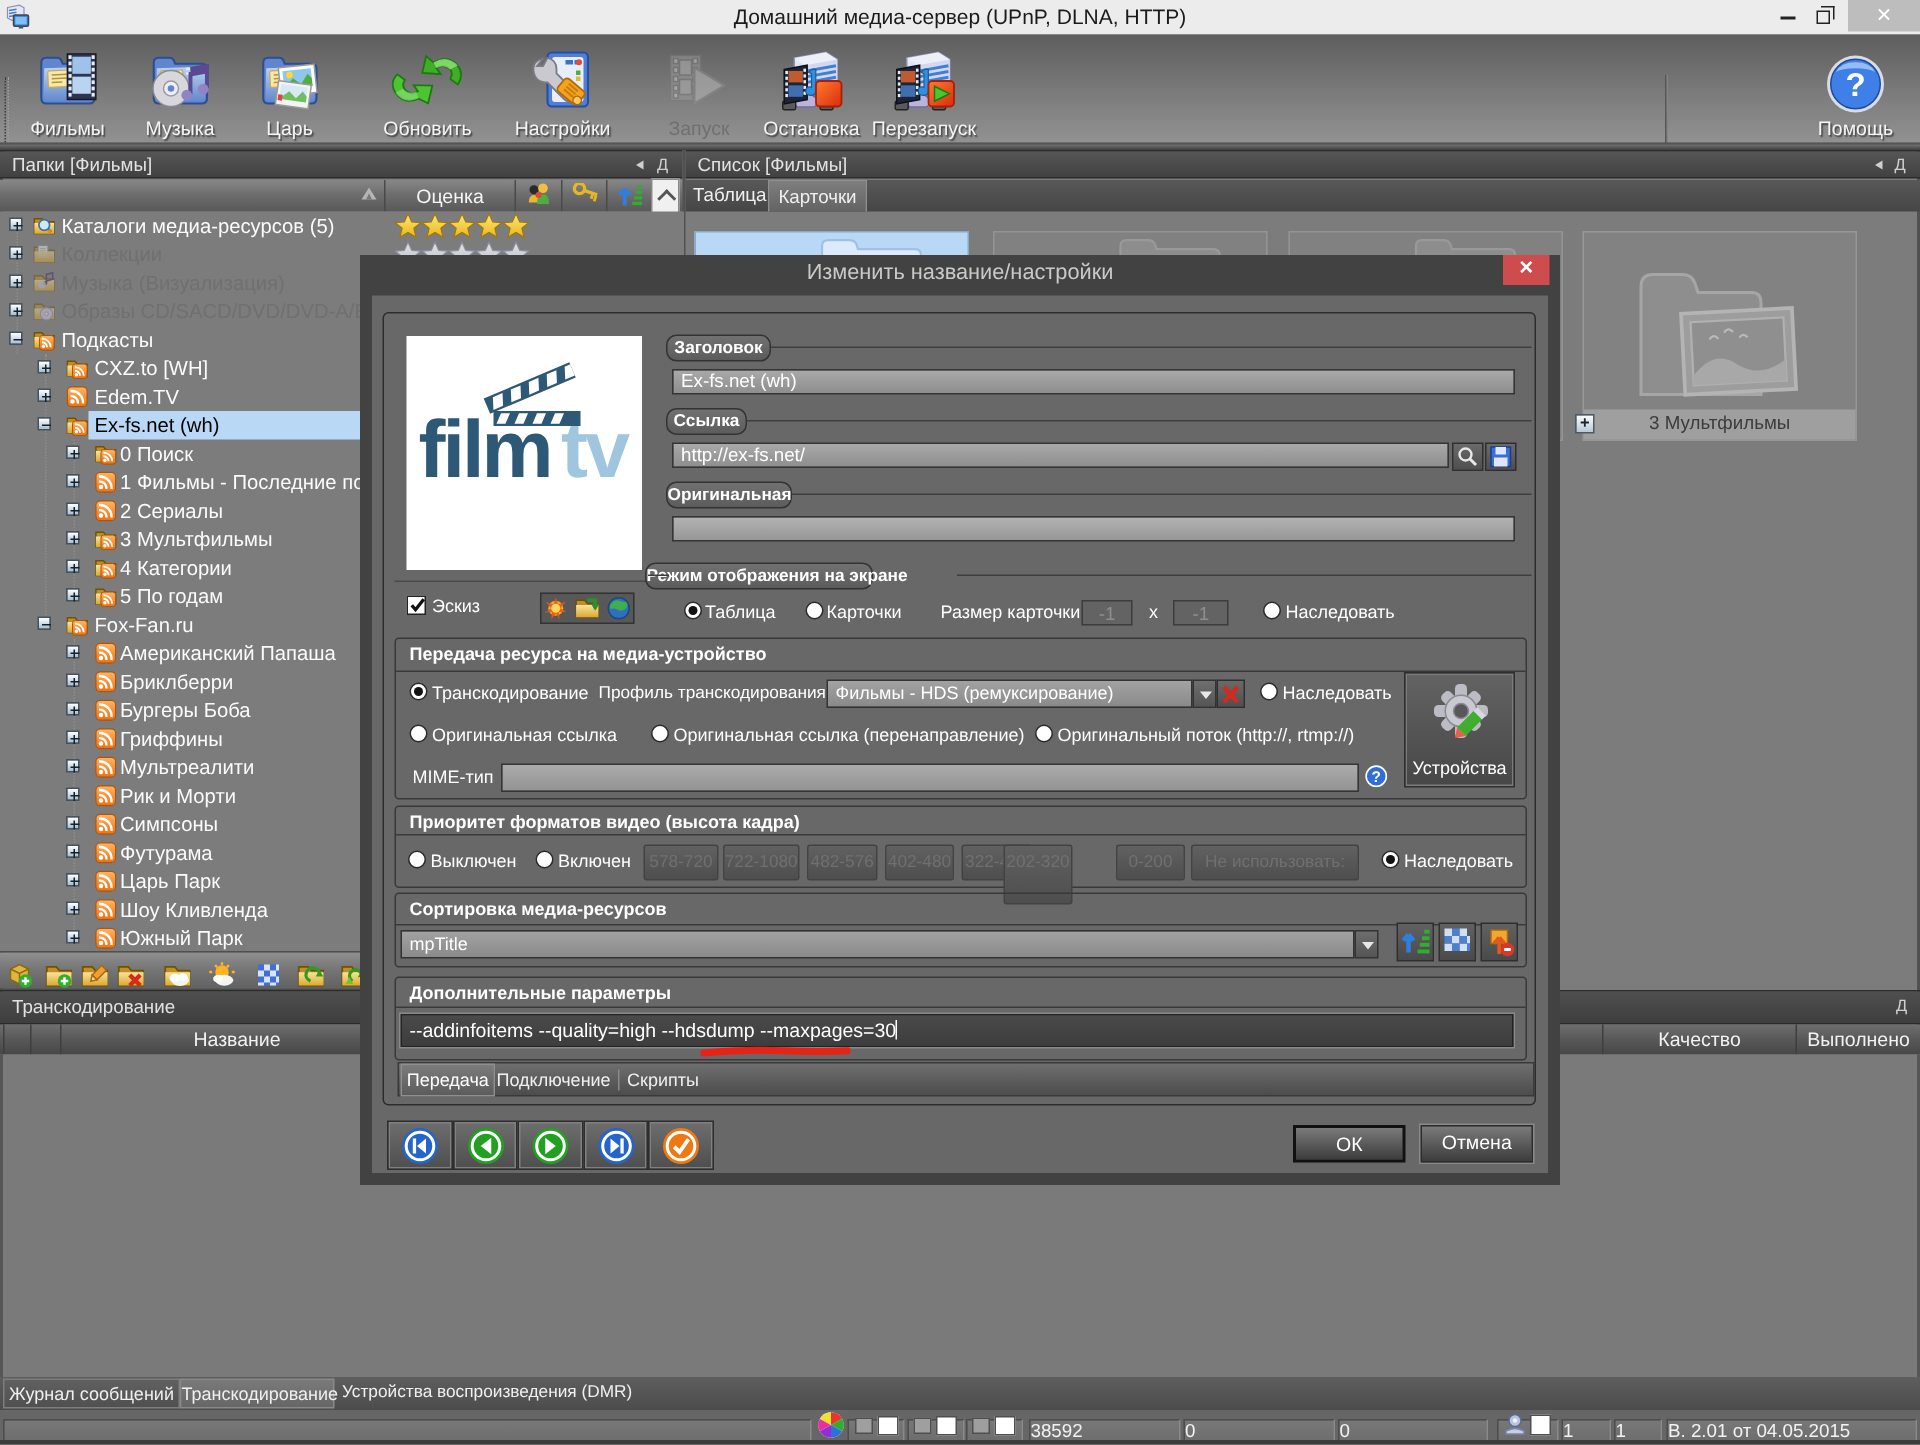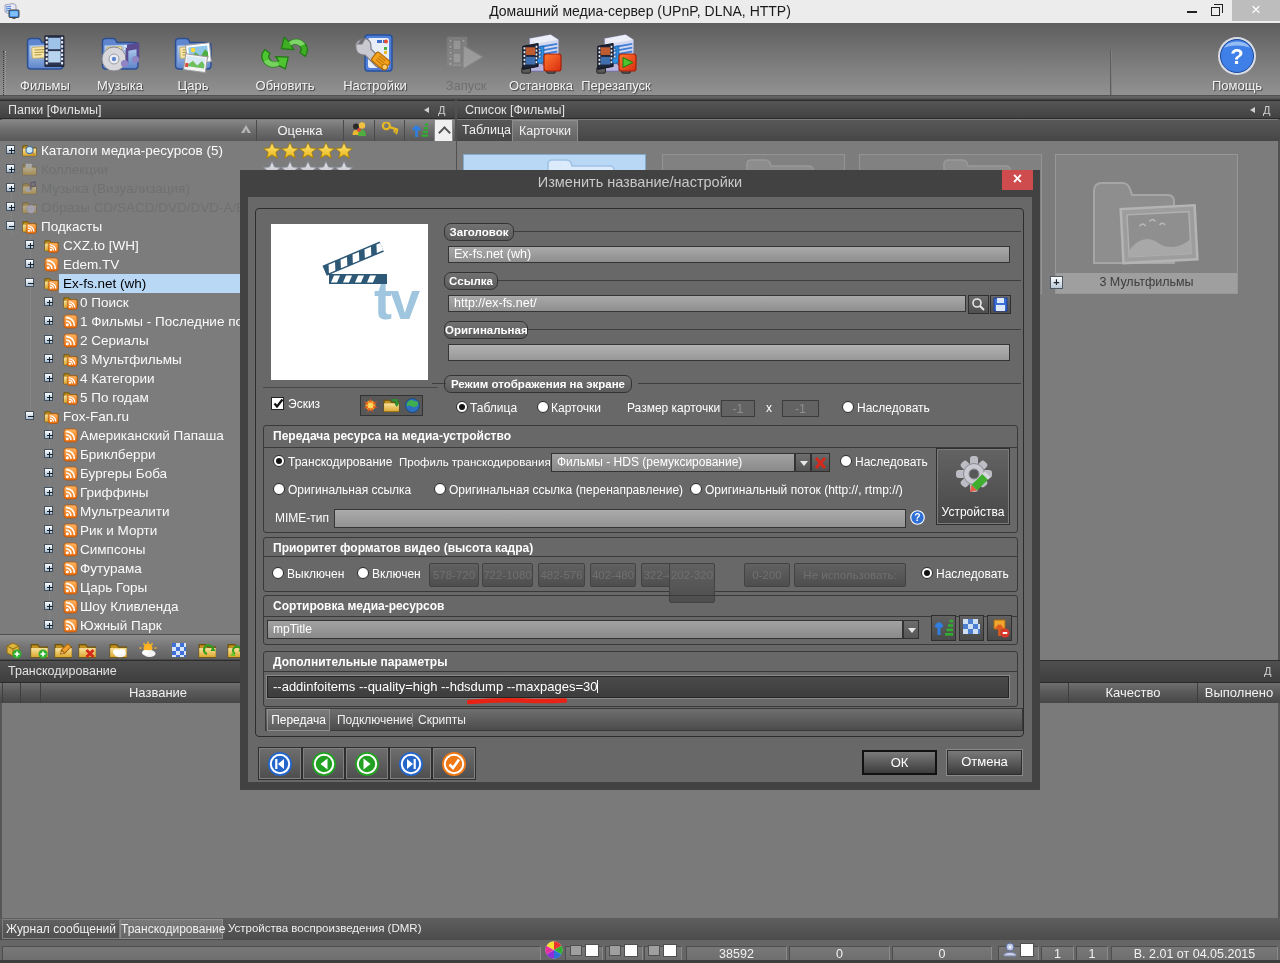--- a/index.html
+++ b/index.html
@@ -72,21 +72,21 @@
 #tblhdr .cell{position:absolute;top:0;height:20px;border-left:1px solid #3f3f3f;color:#f2f2f2;font-size:13px;text-align:center;line-height:19px}
 
 #tblarea{left:0;top:703px;width:1280px;height:215px;background:#7a7a7a;border-left:2px solid #565656;border-right:2px solid #565656}
 
 #bottabs{left:0;top:918px;width:1280px;height:22px;background:linear-gradient(#5e5e5e,#4c4c4c)}
 #bottabs .btab{position:absolute;top:1px;height:20px;font-size:12px;color:#f0f0f0;line-height:19px;text-align:center}
 #btab1{left:2px;width:118px;border:1px solid #7e7e7e;background:linear-gradient(#606060,#505050)}
 #btab2{left:120px;width:103px;border:1px solid #8a8a8a;background:linear-gradient(#7a7a7a,#666666)}
 
 #statusbar{left:0;top:940px;width:1280px;height:20px;background:#666}
-.scell{position:absolute;top:6px;height:16px;background:linear-gradient(#787878,#6d6d6d);border:1px solid #4d4d4d;border-bottom-color:#8a8a8a;border-right-color:#8a8a8a;color:#f2f2f2;font-size:12.5px;text-align:center;line-height:15px}
+.scell{position:absolute;top:6px;height:16px;background:linear-gradient(#787878,#6d6d6d);border:1px solid #4d4d4d;border-bottom-color:#8a8a8a;border-right-color:#8a8a8a;color:#f2f2f2;font-size:12.5px;line-height:15px}
 #winbottom{left:0;top:960px;width:1280px;height:3px;background:#3d3d3d}
 
 #dlg{left:240px;top:170px;width:800px;height:620px;background:#424242}
 #dlgtitle{left:0;top:4px;width:800px;text-align:center;color:#c9c9c9;font-size:14.5px}
 #dlgx{left:762px;top:0;width:31px;height:20px;background:#cf4c4e;color:#fff;font-size:16px;font-weight:700;text-align:center;line-height:18px}
 #dlgbody{left:8px;top:27px;width:784px;height:585px;background:#686868}
 #dlgpanel{left:7px;top:11px;width:769px;height:529px;border:1px solid #2d2d2d;border-radius:4px}
 
 .glabel{position:absolute;height:18px;border:1px solid #333;border-radius:7px;background:linear-gradient(#717171,#5c5c5c);color:#fff;font-size:11.5px;font-weight:700;text-align:center;line-height:17px;white-space:nowrap}
 .hline{position:absolute;height:1px;background:#3e3e3e}
@@ -641,21 +641,21 @@
       <svg class="ticon" style="left:63px">
         <use href="#s-rss"></use>
       </svg>
       <span class="ttxt" style="left:80px">Футурама</span>
     </div>
 <div class="trow" style="top:437px">
       <i class="pm p" style="left:44px"></i>
       <svg class="ticon" style="left:63px">
         <use href="#s-rss"></use>
       </svg>
-      <span class="ttxt" style="left:80px">Царь Горы</span>
+      <span class="ttxt" style="left:80px">Царь Парк</span>
     </div>
 <div class="trow" style="top:456px">
       <i class="pm p" style="left:44px"></i>
       <svg class="ticon" style="left:63px">
         <use href="#s-rss"></use>
       </svg>
       <span class="ttxt" style="left:80px">Шоу Кливленда</span>
     </div>
 <div class="trow" style="top:475px">
       <i class="pm p" style="left:44px"></i>
@@ -839,20 +839,21 @@
 <div class="abs" id="winbottom"></div>
 
 <div class="abs" id="dlg">
   <div class="txt" id="dlgtitle">Изменить название/настройки</div>
   <div class="abs" id="dlgx">×</div>
   <div class="abs" id="dlgbody">
     <div class="abs" id="dlgpanel"></div>
 
     <div class="abs" style="left:23px;top:27px;width:157px;height:156px;background:#fff"></div>
     <div class="abs" id="logo" style="left:23px;top:27px;width:157px;height:156px">
+      <span style="position:absolute;left:8px;top:45px;font-size:54px;font-weight:700;letter-spacing:-2px;color:#2d5876;font-family:'Liberation Sans',sans-serif">film</span>
         <span style="position:absolute;left:103px;top:45px;font-size:54px;font-weight:700;letter-spacing:-2px;color:#9fc6de">tv</span>
       <svg style="position:absolute;left:46px;top:0" width="106" height="62" viewBox="0 0 106 62">
         <g transform="rotate(-23 12 52)">
             <rect x="10" y="40" width="62" height="11" fill="#2d5876"></rect>
             <g fill="#fff">
               <polygon points="16,41.5 23,41.5 20,49.5 13,49.5"></polygon>
               <polygon points="29,41.5 36,41.5 33,49.5 26,49.5"></polygon>
               <polygon points="42,41.5 49,41.5 46,49.5 39,49.5"></polygon>
               <polygon points="55,41.5 62,41.5 59,49.5 52,49.5"></polygon>
               <polygon points="68,41.5 72,41.5 72,49.5 65,49.5"></polygon>
@@ -909,21 +910,21 @@
       <svg width="19" height="17" viewBox="0 0 19 17">
           <rect x="3" y="2" width="13" height="13" fill="#3a6fd8" stroke="#1d3d8a" stroke-width="1"></rect>
           <rect x="6" y="2" width="7" height="5" fill="#dfe8fa"></rect>
           <rect x="5" y="9" width="9" height="6" fill="#dfe8fa"></rect>
         </svg></div>
 
     <div class="glabel" style="left:196px;top:124px;width:84px">Оригинальная</div>
     <div class="hline" style="left:280px;top:132px;width:493px"></div>
     <div class="inp" style="left:200px;top:147px;width:562px;background:linear-gradient(#b2b2b2,#979797)"></div>
 
-    <div class="glabel" style="left:196px;top:178px;width:188px">Режим отображения на экране</div>
+    <div class="glabel" style="left:182px;top:178px;width:152px">Режим отображения на экране</div>
     <div class="hline" style="left:184px;top:186px;width:14px"></div>
     <div class="hline" style="left:390px;top:186px;width:383px"></div>
     <div class="radio sel" style="left:208px;top:204px"></div>
       <div class="rlab" style="left:222px;top:204px">Таблица</div>
     <div class="radio" style="left:289px;top:204px"></div>
       <div class="rlab" style="left:303px;top:204px">Карточки</div>
     <div class="rlab" style="left:379px;top:204px">Размер карточки</div>
     <div class="abs dis" style="left:473px;top:203px;width:34px;height:17px;background:#636363;border:1px solid #3c3c3c;color:#8e8e8e;font-size:12.5px;text-align:center;line-height:16px">-1</div>
     <div class="rlab" style="left:518px;top:204px">x</div>
     <div class="abs dis" style="left:534px;top:203px;width:37px;height:17px;background:#636363;border:1px solid #3c3c3c;color:#8e8e8e;font-size:12.5px;text-align:center;line-height:16px">-1</div>
@@ -1044,21 +1045,21 @@
       <div class="gtitle">Дополнительные параметры</div>
       <div class="gline" style="top:19px"></div>
       <div class="abs" style="left:3px;top:24px;width:742px;height:22px;background:linear-gradient(#4a4a4a,#3d3d3d);border:1px solid #242424;box-shadow:0 0 0 1px #8a8a8a;color:#fff;font-size:13px;line-height:20px;padding-left:5px;white-space:nowrap">--addinfoitems --quality=high --hdsdump --maxpages=30<span style="display:inline-block;width:1px;height:13px;background:#fff;vertical-align:-2px"></span></div>
     </div>
     <svg class="abs" style="left:219px;top:499px" width="100" height="10" viewBox="0 0 100 10">
         <path d="M2 6 Q30 3.5 55 4.5 Q80 5.5 98 4.5" stroke="#e82315" stroke-width="4.6" fill="none" stroke-linecap="round"></path>
       </svg>
 
     <div class="abs" style="left:17px;top:511px;width:758px;height:23px;background:linear-gradient(#6f6f6f,#4c4c4c);border:1px solid #3a3a3a">
       <div class="abs" style="left:1px;top:0;width:63px;height:22px;background:linear-gradient(#7c7c7c,#5c5c5c);border:1px solid #8f8f8f;color:#fff;font-size:12px;text-align:center;line-height:20px">Передача</div>
-      <div class="abs" style="left:65px;top:1px;width:82px;color:#f0f0f0;font-size:12px;text-align:right;line-height:20px">Подключение</div>
+      <div class="abs" style="left:65px;top:1px;width:82px;color:#f0f0f0;font-size:12px;text-align:left;line-height:20px">Подключение</div>
       <div class="abs" style="left:146px;top:4px;width:1px;height:14px;background:#8a8a8a"></div>
       <div class="abs" style="left:149px;top:1px;width:54px;color:#f0f0f0;font-size:12px;text-align:center;line-height:20px">Скрипты</div>
     </div>
 
     <div class="abs" id="navbtns" style="left:10px;top:550px;width:219px;height:33px">
       <div class="nbtn" style="left:0">
           <svg width="26" height="26" viewBox="0 0 26 26">
             <circle cx="13" cy="13" r="12" fill="#2365c8"></circle>
             <circle cx="13" cy="13" r="9.2" fill="none" stroke="#fff" stroke-width="2"></circle>
             <path d="M17 8 L11 13 L17 18 Z" fill="#fff"></path>

